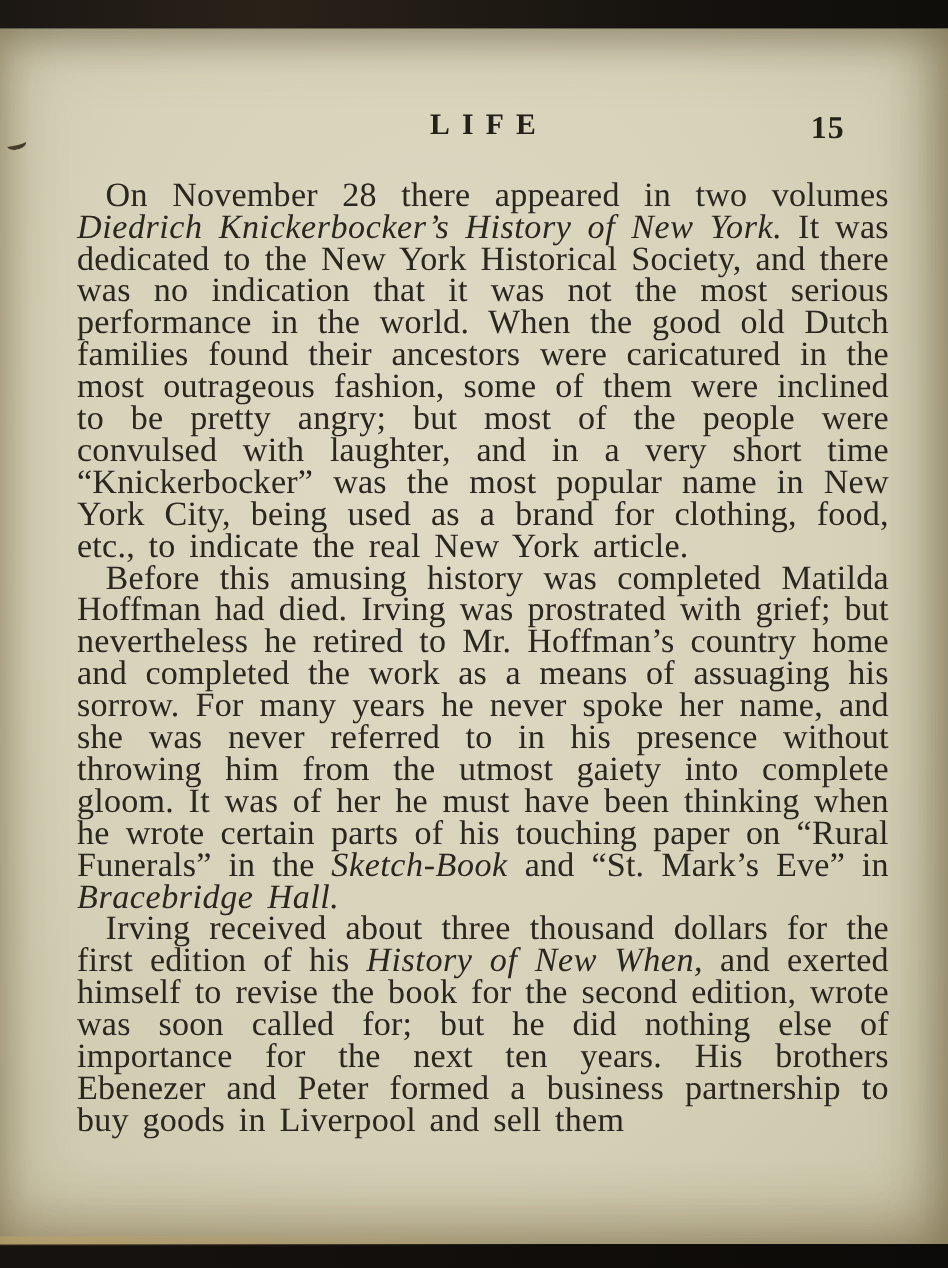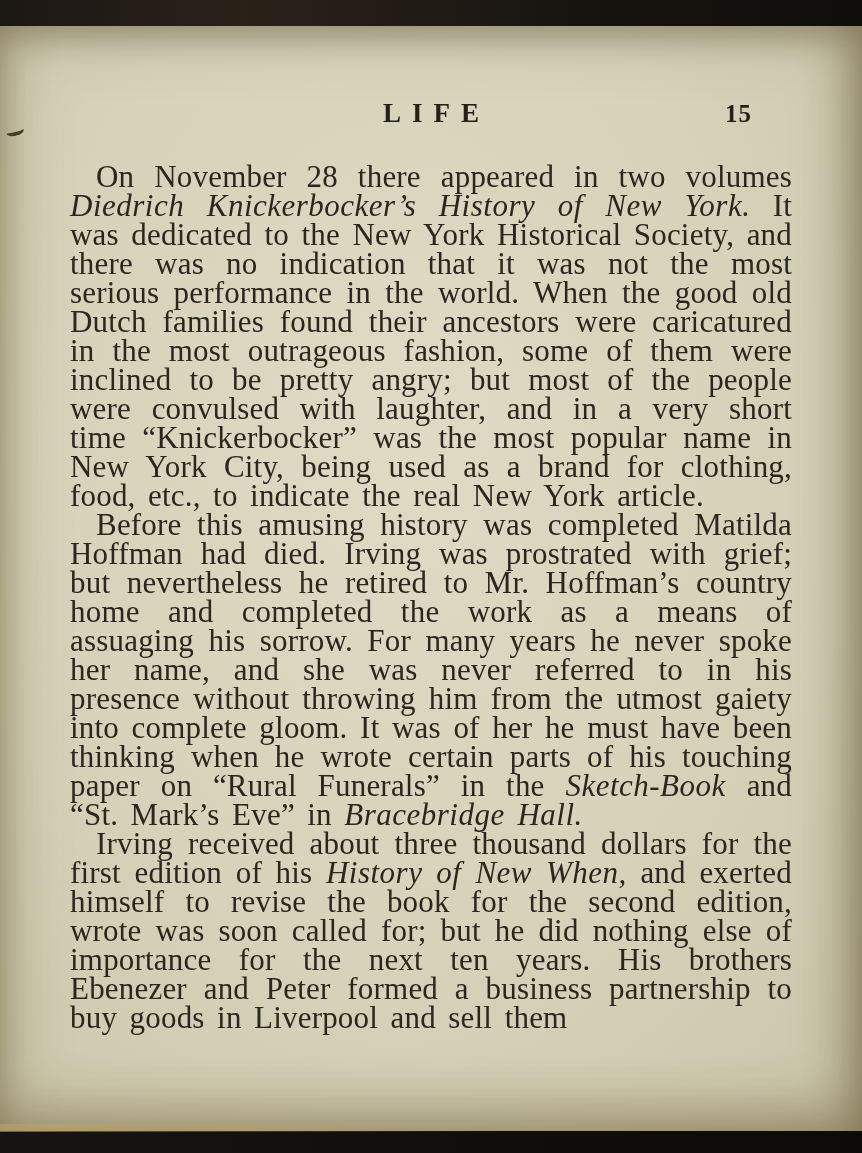--- a/index.html
+++ b/index.html
@@ -27,21 +27,21 @@
   .bar.bottom::before {
     content: "";
     position: absolute; top: -7px; left: 0;
     width: 58%; height: 8px;
     background: linear-gradient(to right, rgba(193,163,102,0.55), rgba(193,163,102,0.0));
   }
   .paper {
     flex: 1 1 auto;
     position: relative;
     background: radial-gradient(ellipse at 46% 38%, #dedac4 0%, #d7d3ba 52%, #cac5a9 100%);
-    padding: 72px 70px 0 70px;
+    padding: 72px 54px 0 70px;
   }
   .paper::after {
     content: "";
     position: absolute; inset: 0;
     pointer-events: none;
     box-shadow:
       inset 0 0 70px rgba(92,78,42,0.28),
       inset -18px 0 42px rgba(72,62,36,0.22),
       inset 0 -26px 48px rgba(122,96,46,0.26),
       inset 0 14px 26px rgba(60,52,30,0.18);
@@ -61,21 +61,21 @@
     color: #242119;
   }
   .ptitle {
     font-size: 27px;
     font-weight: bold;
     letter-spacing: 11px;
     padding-left: 11px; 
   }
   .pnum {
     position: absolute; right: 40px; top: 2px;
-    font-size: 25px; font-weight: bold;
+    font-size: 29px; font-weight: bold;
     letter-spacing: 1px;
   }
   .bodytext {
     font-size: 31px;
     line-height: 29px;
     color: #2a2620;
     text-align: justify;
     word-spacing: 4.5px;
     letter-spacing: 0.2px;
     text-rendering: optimizeLegibility;

